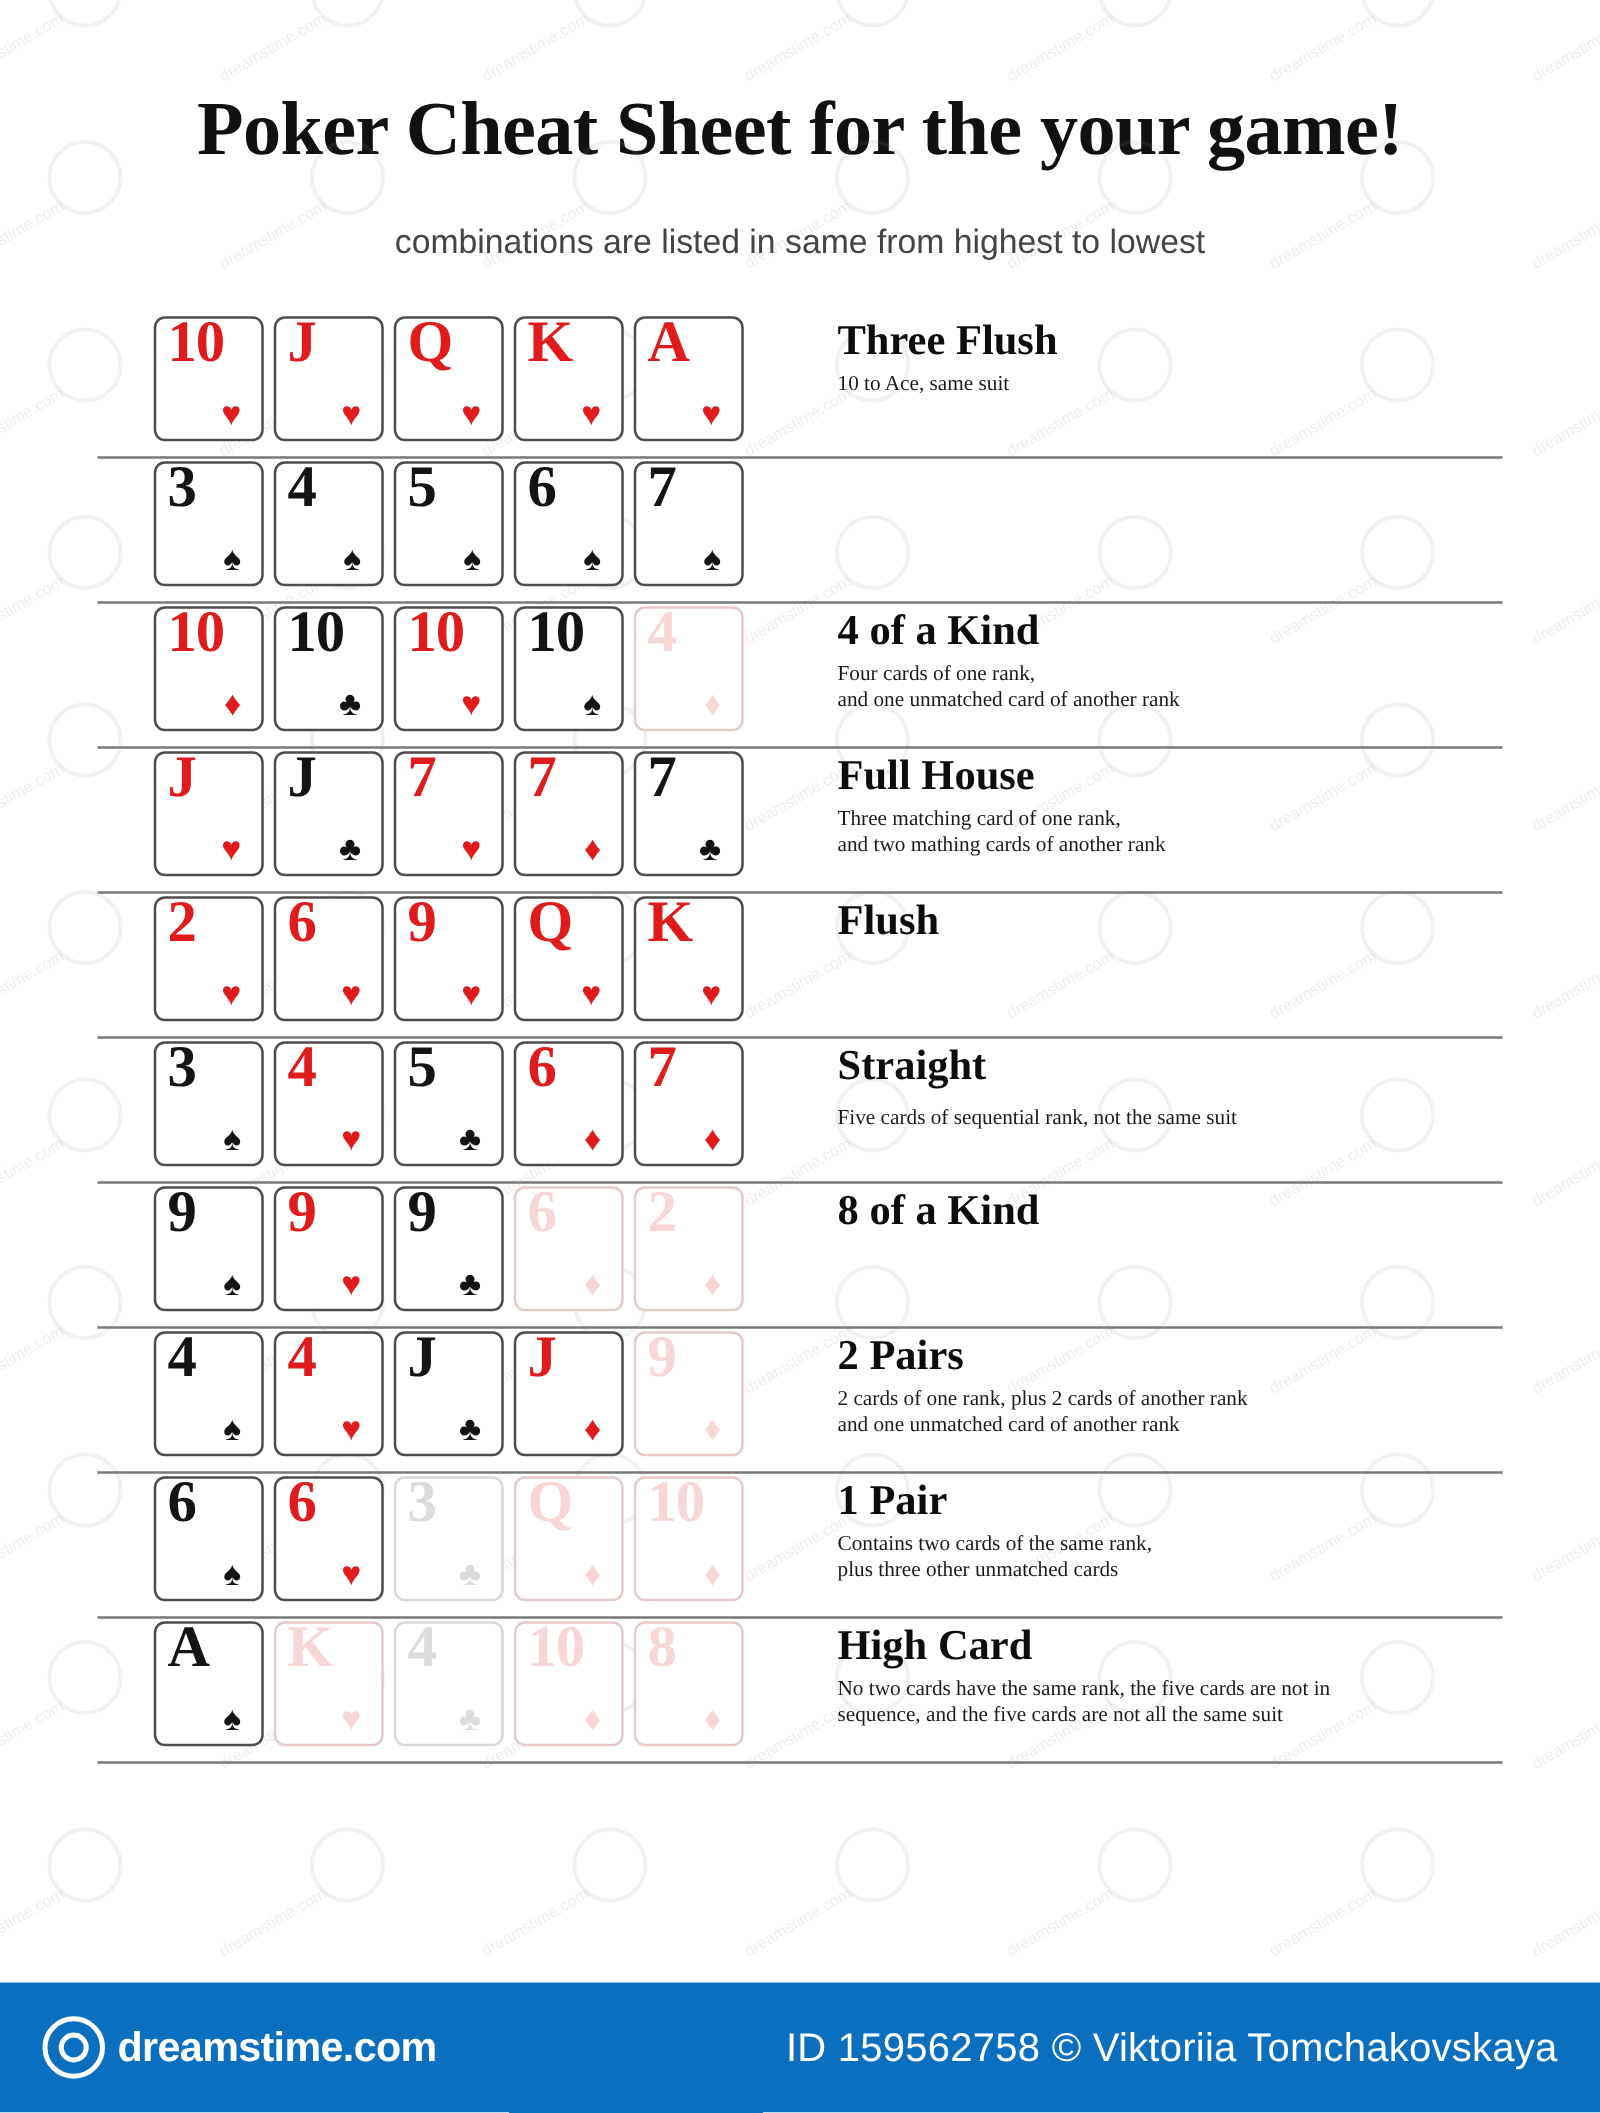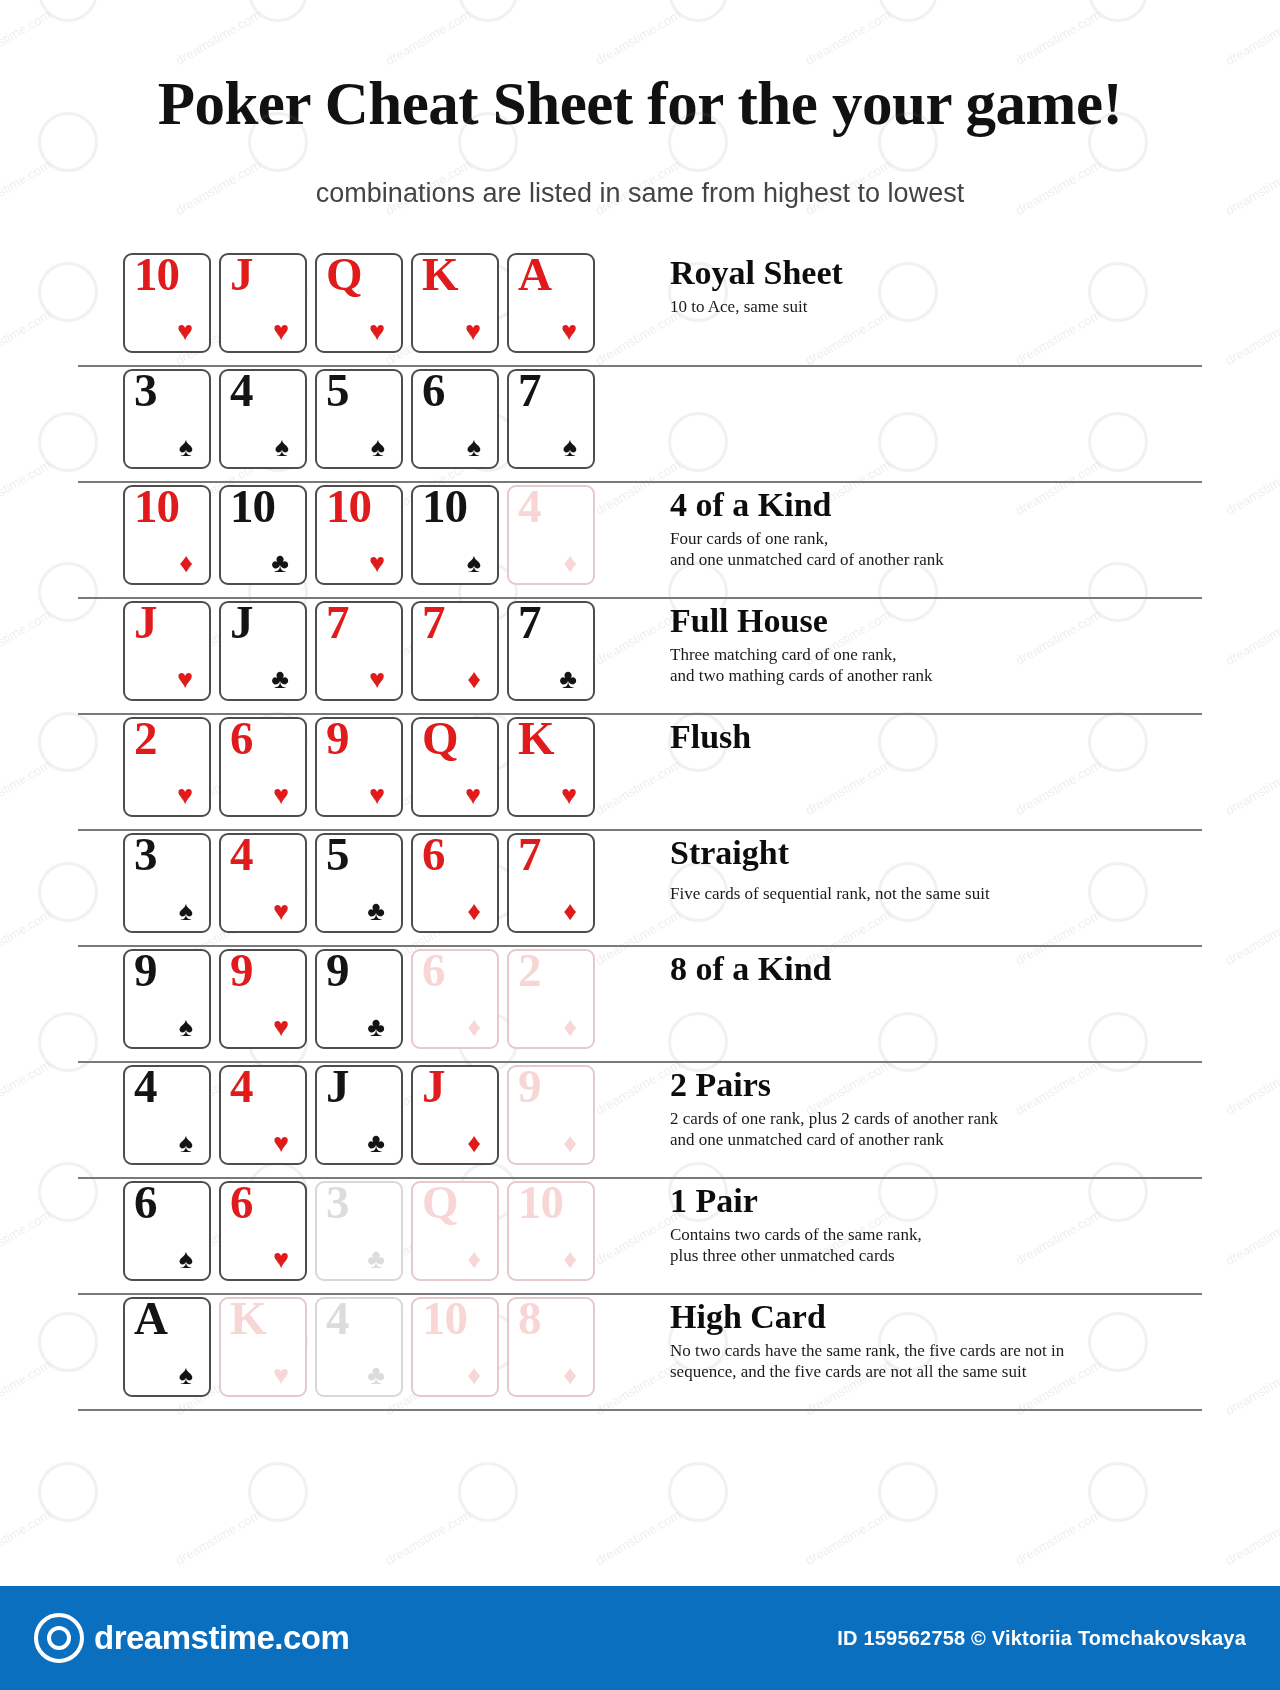--- a/index.html
+++ b/index.html
@@ -172,22 +172,22 @@
   }
   #brand-mark:after {
     content: "";
     position: absolute;
     left: 9px; top: 9px;
     width: 16px; height: 16px;
     border: 4px solid #ffffff;
     border-radius: 50%;
   }
   #credit {
-    font-size: 20px;
-    font-weight: bold;
+    font-size: 32px;
+    font-weight: normal;
     letter-spacing: 0.2px;
   }
 </style>
 </head>
 <body>
 
 <div id="poster">
   <div id="watermarks">
       <div class="wm" style="left: -40px; top: 30px;">dreamstime.com</div>
       <div class="wm-ring" style="left: 38px; top: -38px;"></div>
@@ -353,21 +353,21 @@
           <div class="card ">
             <div class="rank red">K</div>
             <div class="suit red">♥</div>
           </div>
           <div class="card ">
             <div class="rank red">A</div>
             <div class="suit red">♥</div>
           </div>
         </div>
         <div class="info">
-          <div class="combo-name">Royal Sheet</div>
+          <div class="combo-name">Three Flush</div>
           <div class="combo-desc" style="white-space: pre-line;">10 to Ace, same suit</div>
         </div>
       </div>
       <div class="row">
         <div class="cards">
           <div class="card ">
             <div class="rank black">3</div>
             <div class="suit black">♠</div>
           </div>
           <div class="card ">

